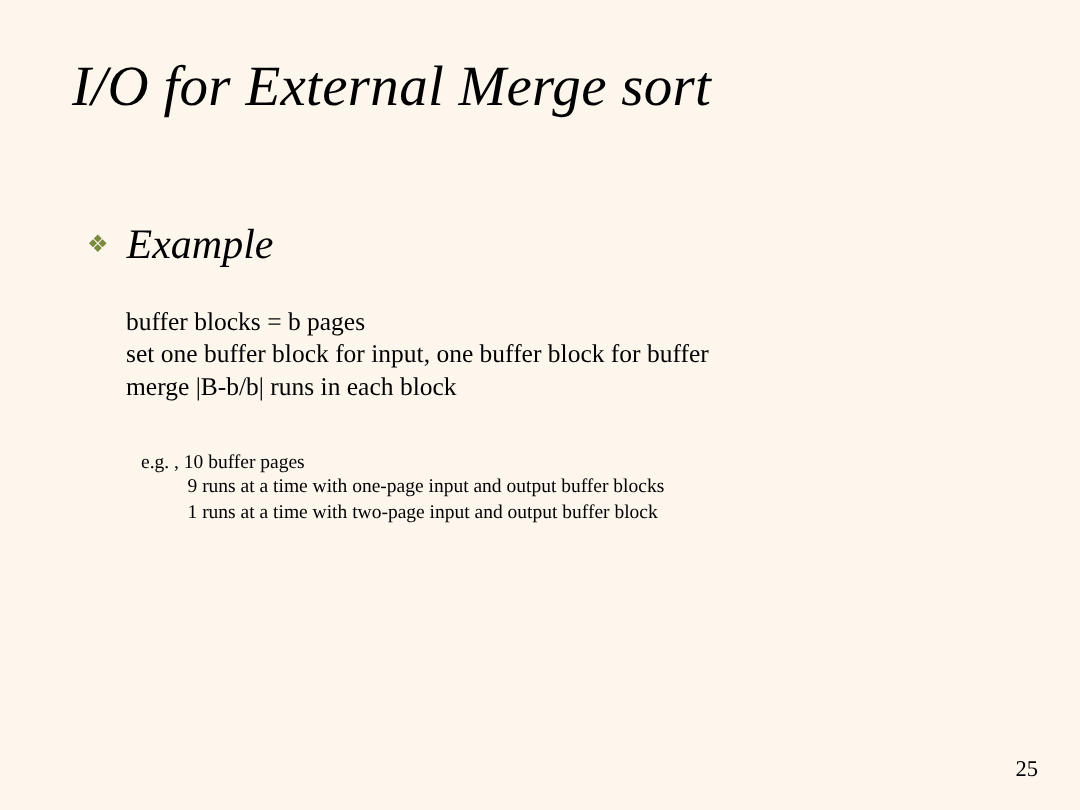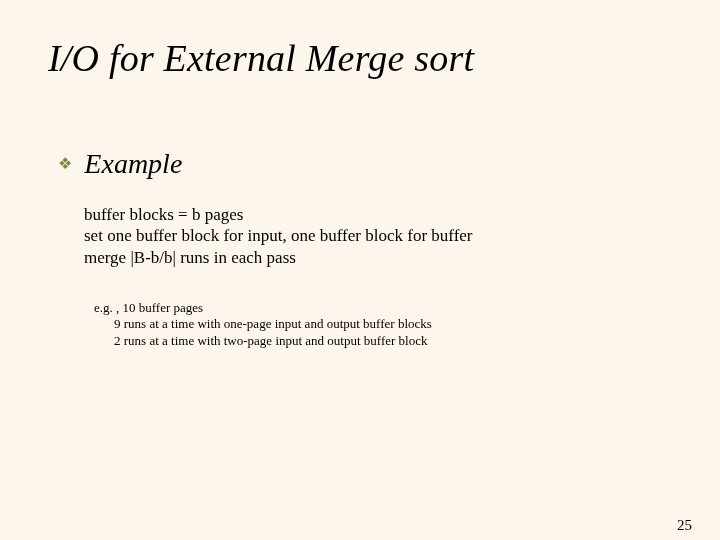--- a/index.html
+++ b/index.html
@@ -51,49 +51,49 @@
     line-height: 1.25;
   }
   .block2 {
     position: absolute;
     left: 94px;
     top: 300px;
     font-size: 13px;
     line-height: 1.25;
   }
   .indent {
-    margin-left: 20px;
+    margin-left: 31px;
   }
   .pagenum {
     position: absolute;
     right: 28px;
-    bottom: 6px;
+    bottom: 18px;
     font-size: 15px;
     color: #000;
   }
 </style>
 </head>
 <body>
 
 <div class="slide">
 
   <div class="title">I/O for External Merge sort</div>
 
   <div class="bullet-row">
     <span class="diamond">❖</span>
     <span class="bullet-label">Example</span>
   </div>
 
   <div class="block1">
     <div>buffer blocks = b pages</div>
     <div>set one buffer block for input, one buffer block for buffer</div>
-    <div>merge |B-b/b| runs in each pass</div>
+    <div>merge |B-b/b| runs in each block</div>
   </div>
 
   <div class="block2">
     <div>e.g. , 10 buffer pages</div>
     <div class="indent">9 runs at a time with one-page input and output buffer blocks</div>
-    <div class="indent">2 runs at a time with two-page input and output buffer block</div>
+    <div class="indent">1 runs at a time with two-page input and output buffer block</div>
   </div>
 
   <div class="pagenum">25</div>
 
 </div>
 
 </body></html>

